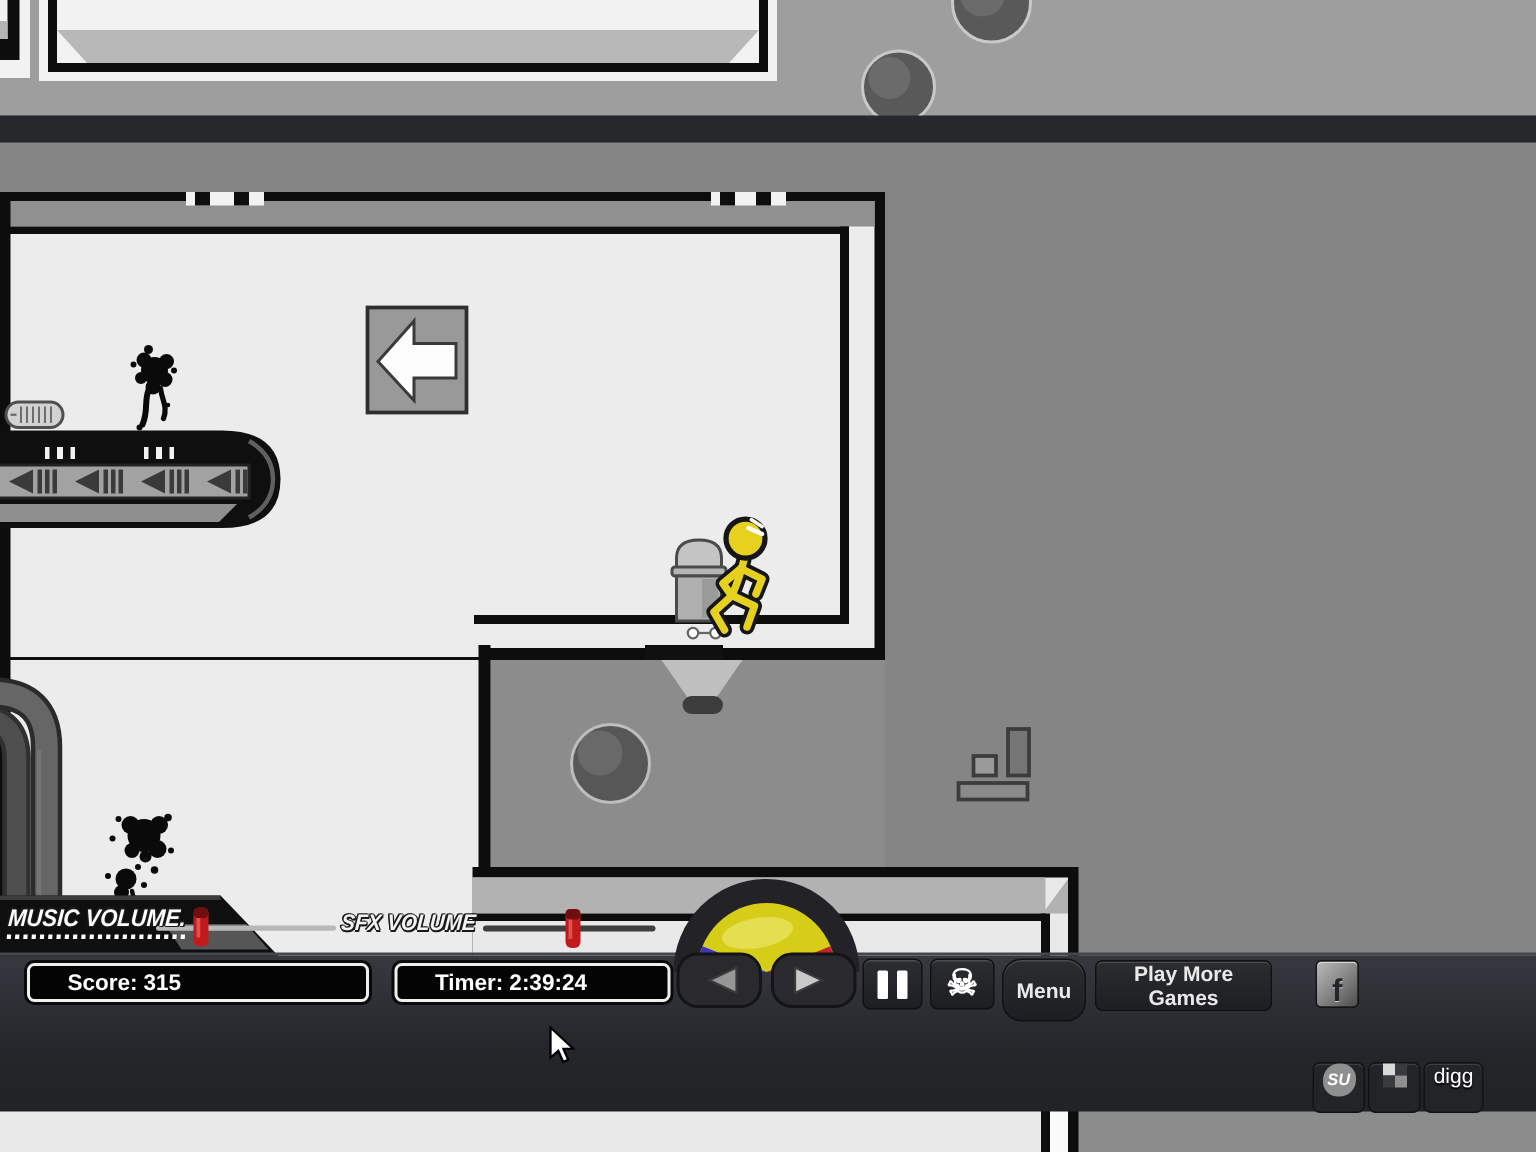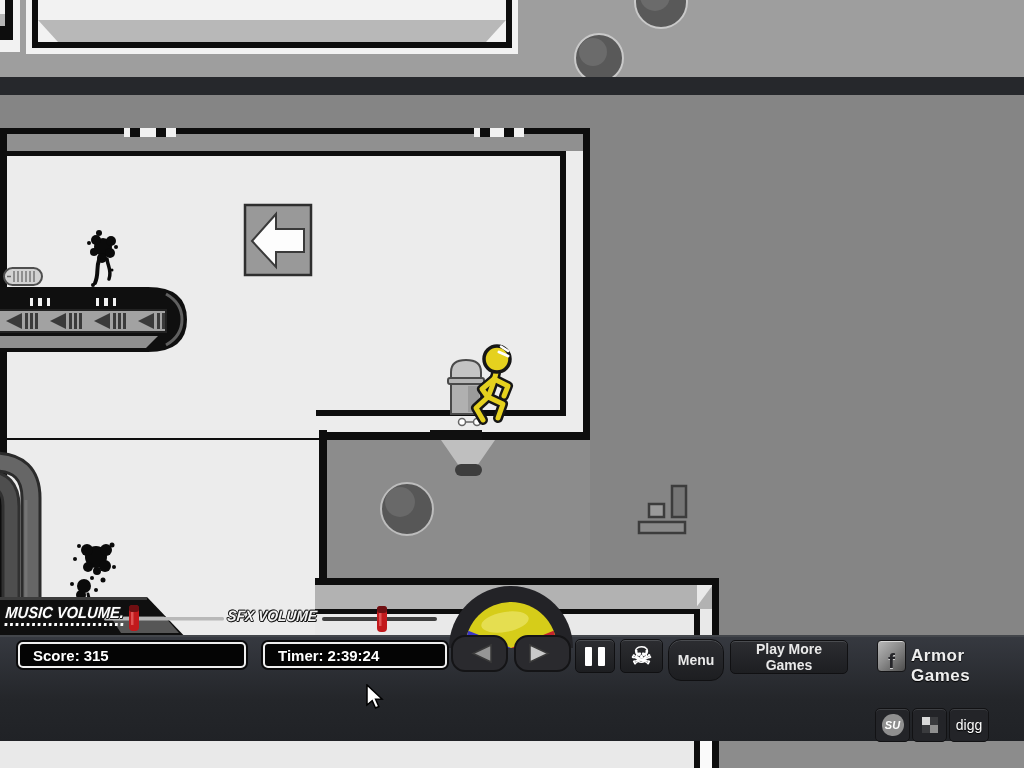--- a/index.html
+++ b/index.html
@@ -12,37 +12,37 @@
   .vol-label{position:absolute;font-weight:bold;font-style:italic;color:#fff;
     letter-spacing:0;transform:skewX(-4deg) scaleX(.92);transform-origin:left top;
     text-shadow:1px 0 #1a1a1a,-1px 0 #1a1a1a,0 1px #1a1a1a,0 -1px #1a1a1a,1px 1px #1a1a1a,-1px -1px #1a1a1a;}
   .vol-label.music{left:6px;top:604px;font-size:16px;border-bottom:3px dotted #fff;padding-bottom:1px;}
   .vol-label.sfx{left:228px;top:607px;font-size:15px;color:rgba(255,255,255,.95);}
 
   
   .hud{position:absolute;left:0;top:635px;width:1024px;height:106px;
        background:linear-gradient(#363940,#24262a 60%,#202226);border-top:2px solid #43464b;box-sizing:border-box;}
   .hud-box{position:absolute;height:26px;background:#040404;border:2px solid #efefef;border-radius:5px;
-       color:#fff;font-weight:bold;font-size:15px;line-height:24px;padding-left:13px;box-sizing:border-box;
+       color:#fff;font-weight:bold;font-size:15px;line-height:24px;padding-left:25px;box-sizing:border-box;
        box-shadow:0 0 0 2px #0a0a0b;}
   .hud-box span{margin-right:4px;}
   .hud-btn{position:absolute;background:linear-gradient(#2c2d31,#1d1e21);border:1px solid #101012;
        border-radius:5px;box-shadow:inset 0 1px 0 #4a4c50;color:#e9e9e9;font-weight:bold;font-size:14px;
        display:flex;align-items:center;justify-content:center;padding:0;cursor:pointer;
        font-family:"Liberation Sans",sans-serif;}
   .pause-bar{display:inline-block;width:7px;height:19px;background:#fff;border-radius:1px;margin:0 3px;}
   .skull{font-size:24px;line-height:24px;color:#fff;}
   .fb-tile{position:absolute;width:27px;height:30px;border-radius:4px;border:1px solid #141416;
        background:linear-gradient(135deg,#b9b9b9,#8d8d8d 45%,#4c4c4c);display:flex;align-items:flex-end;
        justify-content:center;box-shadow:inset 0 1px 0 #d6d6d6;}
   .fb-tile span{font-weight:bold;font-size:21px;line-height:20px;color:#26262a;text-shadow:0 1px 0 #cfcfcf;}
   .armor{position:absolute;color:#efefef;font-weight:bold;font-size:17px;letter-spacing:.5px;
        word-spacing:7px;text-shadow:0 1px 1px #000;}
   .tile{position:absolute;width:33px;height:32px;background:#232428;border:1px solid #121214;
-       border-radius:5px;box-shadow:inset 0 1px 0 #3d3f43;display:flex;align-items:center;justify-content:center;cursor:pointer;}
+       border-radius:5px;box-shadow:inset 0 1px 0 #3d3f43;display:flex;justify-content:center;cursor:pointer;}
   .su-blob{width:22px;height:22px;border-radius:50% 45% 50% 45%;background:#8f8f8f;display:flex;
        align-items:center;justify-content:center;font-weight:bold;font-style:italic;font-size:11px;color:#fff;}
   .del-grid{display:grid;grid-template-columns:8px 8px;grid-template-rows:8px 8px;}
   .del-grid i{display:block;}
   .del-tl{background:#d9d9d9;} .del-tr{background:#3a3b3e;} .del-bl{background:#3a3b3e;} .del-br{background:#8f8f8f;}
   .digg-tile{width:38px;}
   .digg-text{color:#fff;font-weight:normal;font-size:14px;letter-spacing:0;text-shadow:0 1px 1px #000;}
 
   .dome-overlay{position:absolute;left:448px;top:586px;z-index:5;}
   .cursor{position:absolute;left:366px;top:684px;z-index:9;}
@@ -310,21 +310,20 @@
     </button>
     <button class="hud-btn" style="left:620px;top:2px;width:43px;height:34px;">
       <span class="skull">☠</span>
     </button>
     <button class="hud-btn" style="left:668px;top:2px;width:56px;height:42px;border-radius:13px;">Menu</button>
     <button class="hud-btn" style="left:730px;top:3px;width:118px;height:34px;">Play More Games</button>
 
     <div class="fb-tile" style="left:877px;top:3px;">
       <span>f</span>
     </div>
-    <div class="armor" style="left:911px;top:9px;">Armor Games</div>
 
     <div class="tile" style="left:875px;top:71px;">
       <span class="su-blob">
           <span>SU</span>
         </span>
     </div>
     <div class="tile" style="left:912px;top:71px;">
       <span class="del-grid">
           <i class="del-tl"></i>
           <i class="del-tr"></i>

